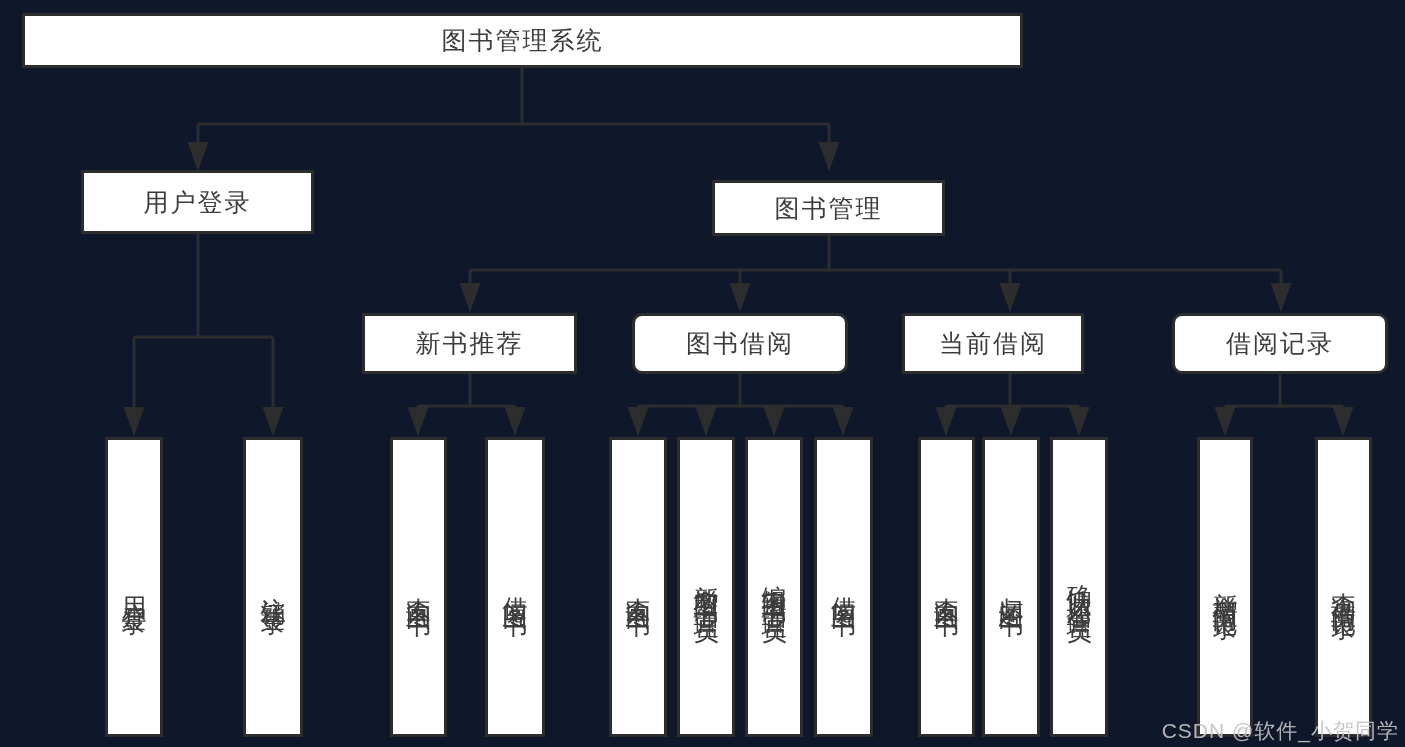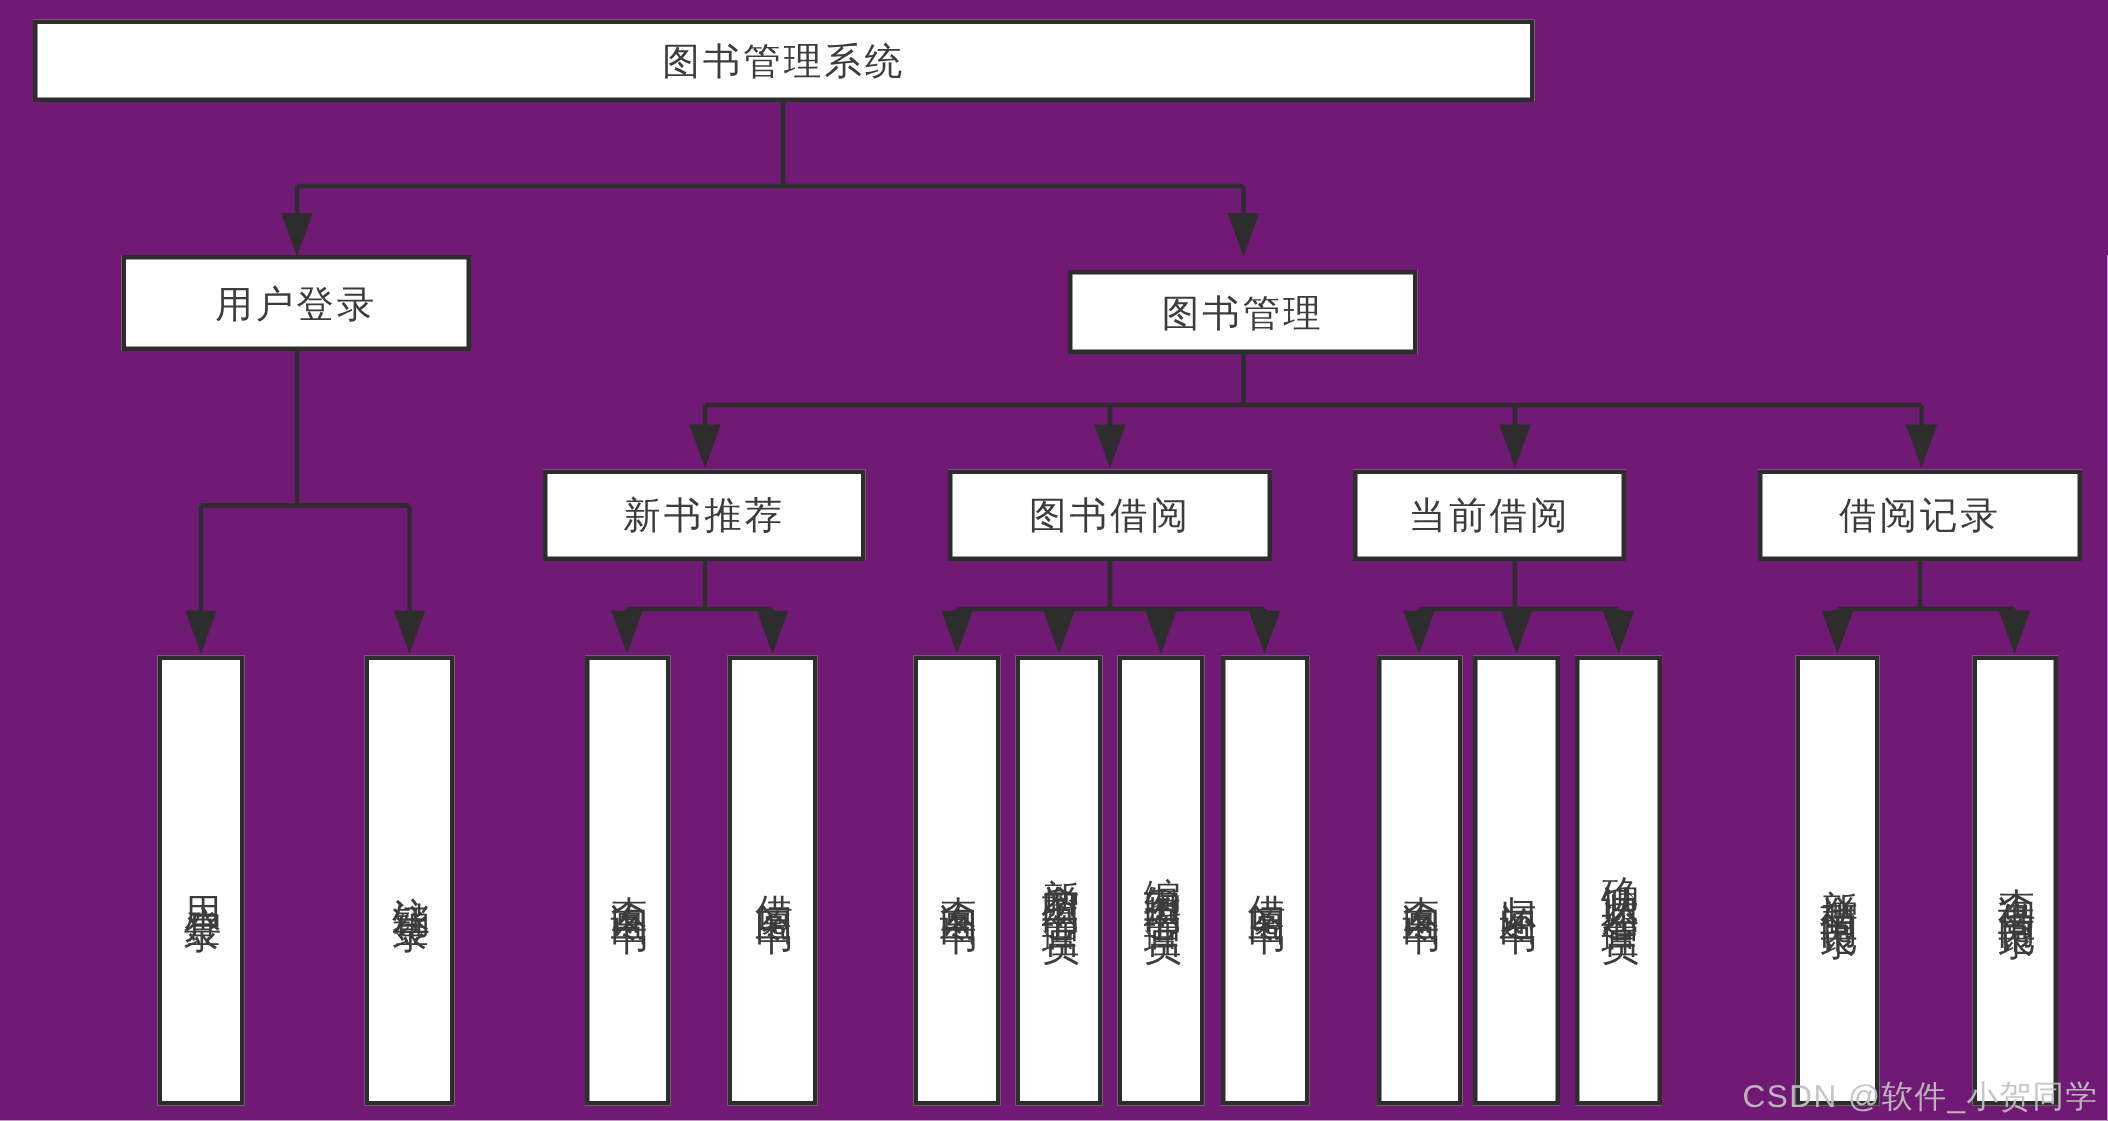--- a/index.html
+++ b/index.html
@@ -1,19 +1,19 @@
 <!DOCTYPE html>
 <html><head>
 <meta charset="utf-8">
 <style>
   html,body{margin:0;padding:0;background:#ffffff;}
   #canvas{
     position:relative;
     width:1405px;height:747px;
-    background:#701a75;
+    background:#0f172a;
     font-family:"Liberation Sans","DejaVu Sans",sans-serif;
     overflow:hidden;
   }
   #wires{position:absolute;left:0;top:0;width:1405px;height:747px;}
   .box{
     position:absolute;
     box-sizing:border-box;
     background:#ffffff;
     border:3px solid #2d2d2d;
     color:#3c3c3c;
@@ -84,23 +84,23 @@
       <polygon points="1332.5,407 1353.5,407 1343,436"></polygon>
     </g>
   </svg>
 
   <div class="box" style="left:22px;top:13px;width:1001px;height:55px;">图书管理系统</div>
 
   <div class="box" style="left:81px;top:170px;width:233px;height:64px;">用户登录</div>
   <div class="box" style="left:712px;top:180px;width:233px;height:56px;">图书管理</div>
 
   <div class="box" style="left:362px;top:313px;width:215px;height:61px;font-family:Liberation Serif, serif;">新书推荐</div>
-  <div class="box" style="left:632px;top:313px;width:216px;height:61px;">图书借阅</div>
+  <div class="box" style="left:632px;top:313px;width:216px;height:61px;border-radius:10px;">图书借阅</div>
   <div class="box" style="left:902px;top:313px;width:182px;height:61px;">当前借阅</div>
-  <div class="box" style="left:1172px;top:313px;width:216px;height:61px;">借阅记录</div>
+  <div class="box" style="left:1172px;top:313px;width:216px;height:61px;border-radius:10px;">借阅记录</div>
 
   <div class="box vbox" style="left:105px;top:437px;width:58px;height:300px;">用户登录</div>
   <div class="box vbox" style="left:243px;top:437px;width:60px;height:300px;">注销登录</div>
 
   <div class="box vbox" style="left:390px;top:437px;width:57px;height:300px;">查询图书</div>
   <div class="box vbox" style="left:485px;top:437px;width:60px;height:300px;">借阅图书</div>
 
   <div class="box vbox" style="left:609px;top:437px;width:58px;height:300px;">查询图书</div>
   <div class="box vbox" style="left:677px;top:437px;width:58px;height:300px;">新增图书（管理员）</div>
   <div class="box vbox" style="left:745px;top:437px;width:58px;height:300px;">编辑图书（管理员）</div>

